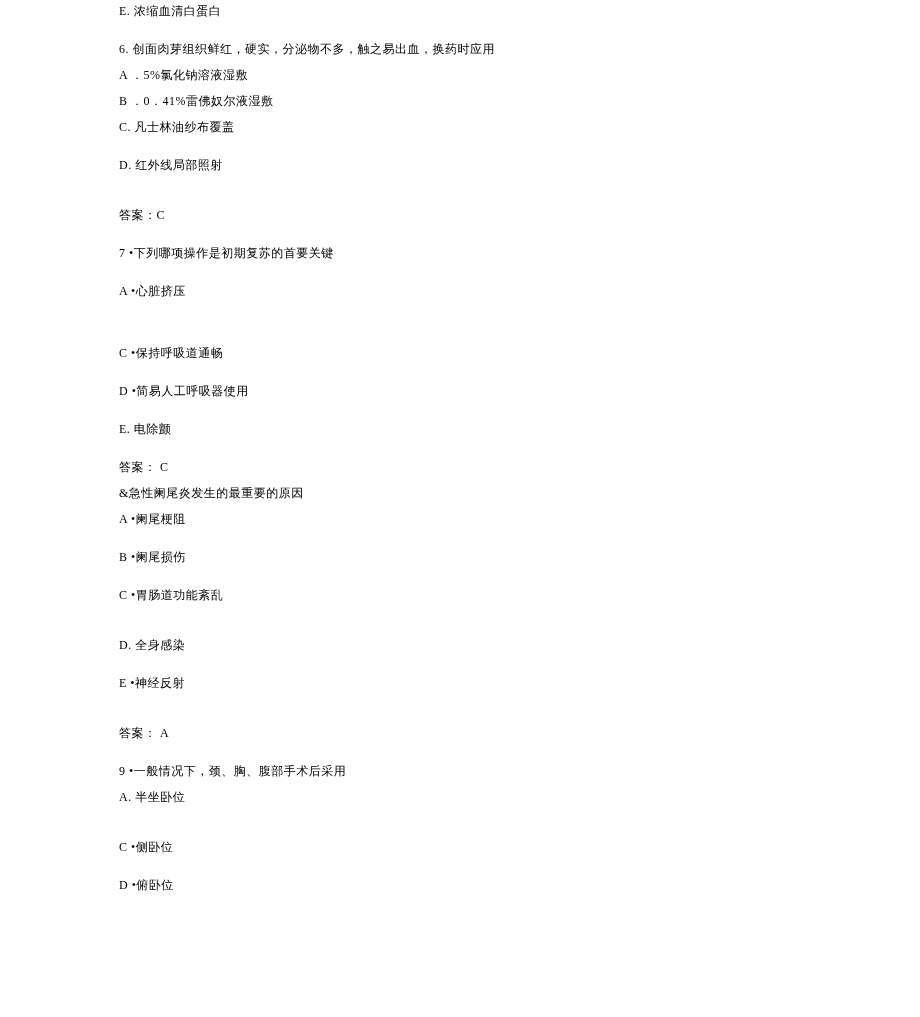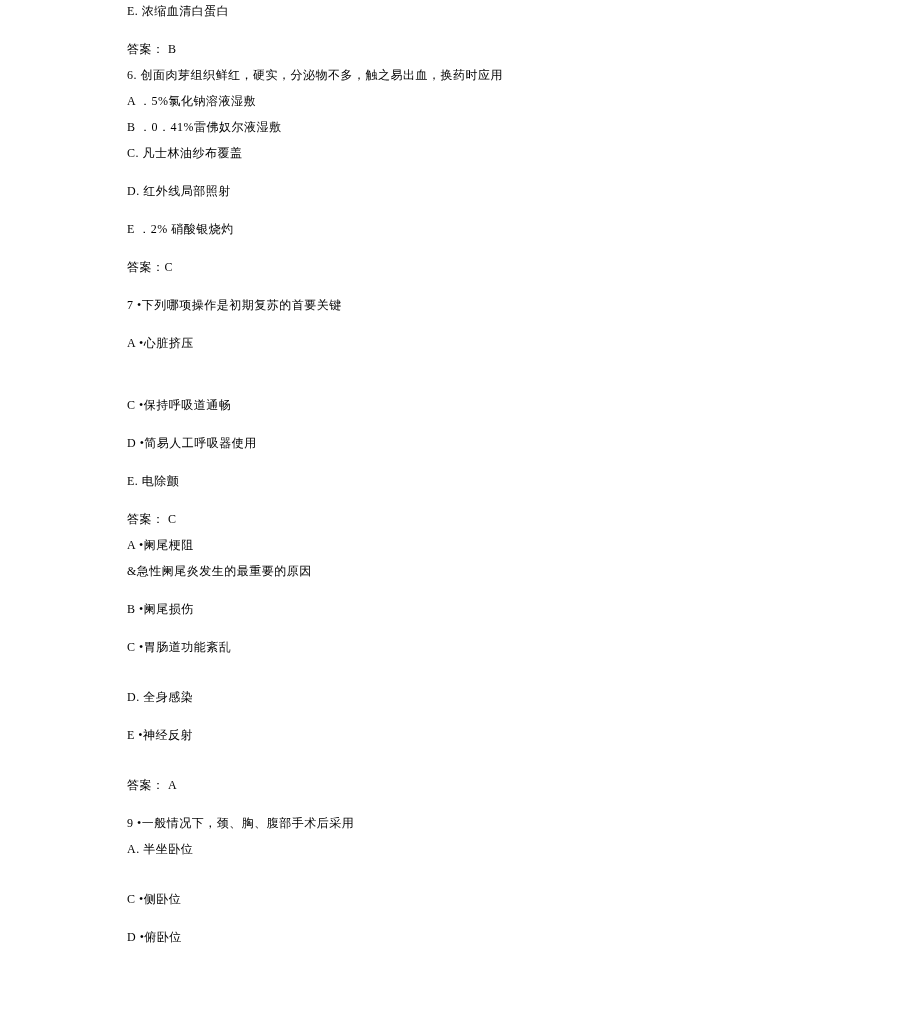--- a/index.html
+++ b/index.html
@@ -14,60 +14,57 @@
     padding-top: 2px;
     padding-right: 60px;
     padding-bottom: 20px;
   }
   .line {
     font-size: 12px;
     line-height: 1.5;
     color: #000;
     margin-bottom: 8px;
     letter-spacing: 0.5px;
-    margin-left: 8px;
   }
   .gap {
     height: 12px;
   }
 </style>
 </head>
 <body>
 
 <div class="page">
   <div id="content">
       <div class="line">E. 浓缩血清白蛋白</div>
       <div class="gap"></div>
-      <div class="line">答案： B</div>
       <div class="line">6. 创面肉芽组织鲜红，硬实，分泌物不多，触之易出血，换药时应用</div>
       <div class="line">A ．5%氯化钠溶液湿敷</div>
       <div class="line">B ．0．41%雷佛奴尔液湿敷</div>
       <div class="line">C.  凡士林油纱布覆盖</div>
       <div class="gap"></div>
       <div class="line">D.  红外线局部照射</div>
       <div class="gap"></div>
-      <div class="line">E ．2% 硝酸银烧灼</div>
       <div class="gap"></div>
       <div class="line">答案：C</div>
       <div class="gap"></div>
       <div class="line">7 •下列哪项操作是初期复苏的首要关键</div>
       <div class="gap"></div>
       <div class="line">A •心脏挤压</div>
       <div class="gap"></div>
       <div class="gap"></div>
       <div class="gap"></div>
       <div class="line">C •保持呼吸道通畅</div>
       <div class="gap"></div>
       <div class="line">D •简易人工呼吸器使用</div>
       <div class="gap"></div>
       <div class="line">E. 电除颤</div>
       <div class="gap"></div>
       <div class="line">答案： C</div>
+      <div class="line">&amp;急性阑尾炎发生的最重要的原因</div>
       <div class="line">A •阑尾梗阻</div>
-      <div class="line">&amp;急性阑尾炎发生的最重要的原因</div>
       <div class="gap"></div>
       <div class="line">B •阑尾损伤</div>
       <div class="gap"></div>
       <div class="line">C •胃肠道功能紊乱</div>
       <div class="gap"></div>
       <div class="gap"></div>
       <div class="line">D.  全身感染</div>
       <div class="gap"></div>
       <div class="line">E •神经反射</div>
       <div class="gap"></div>

